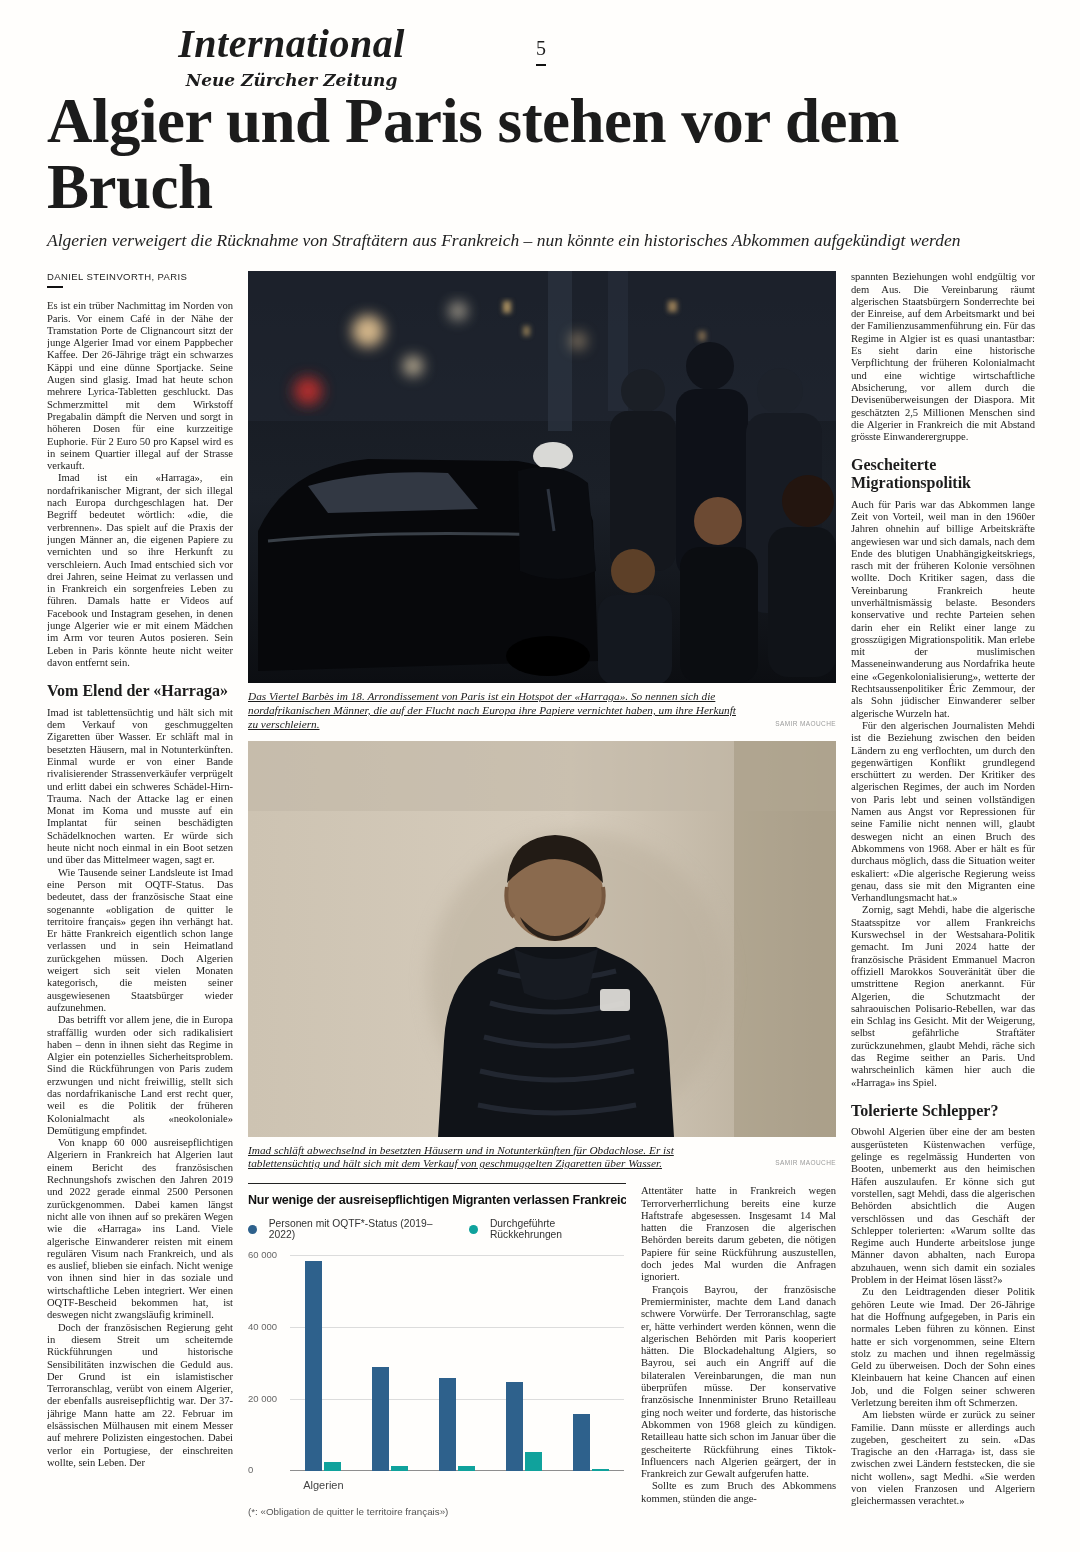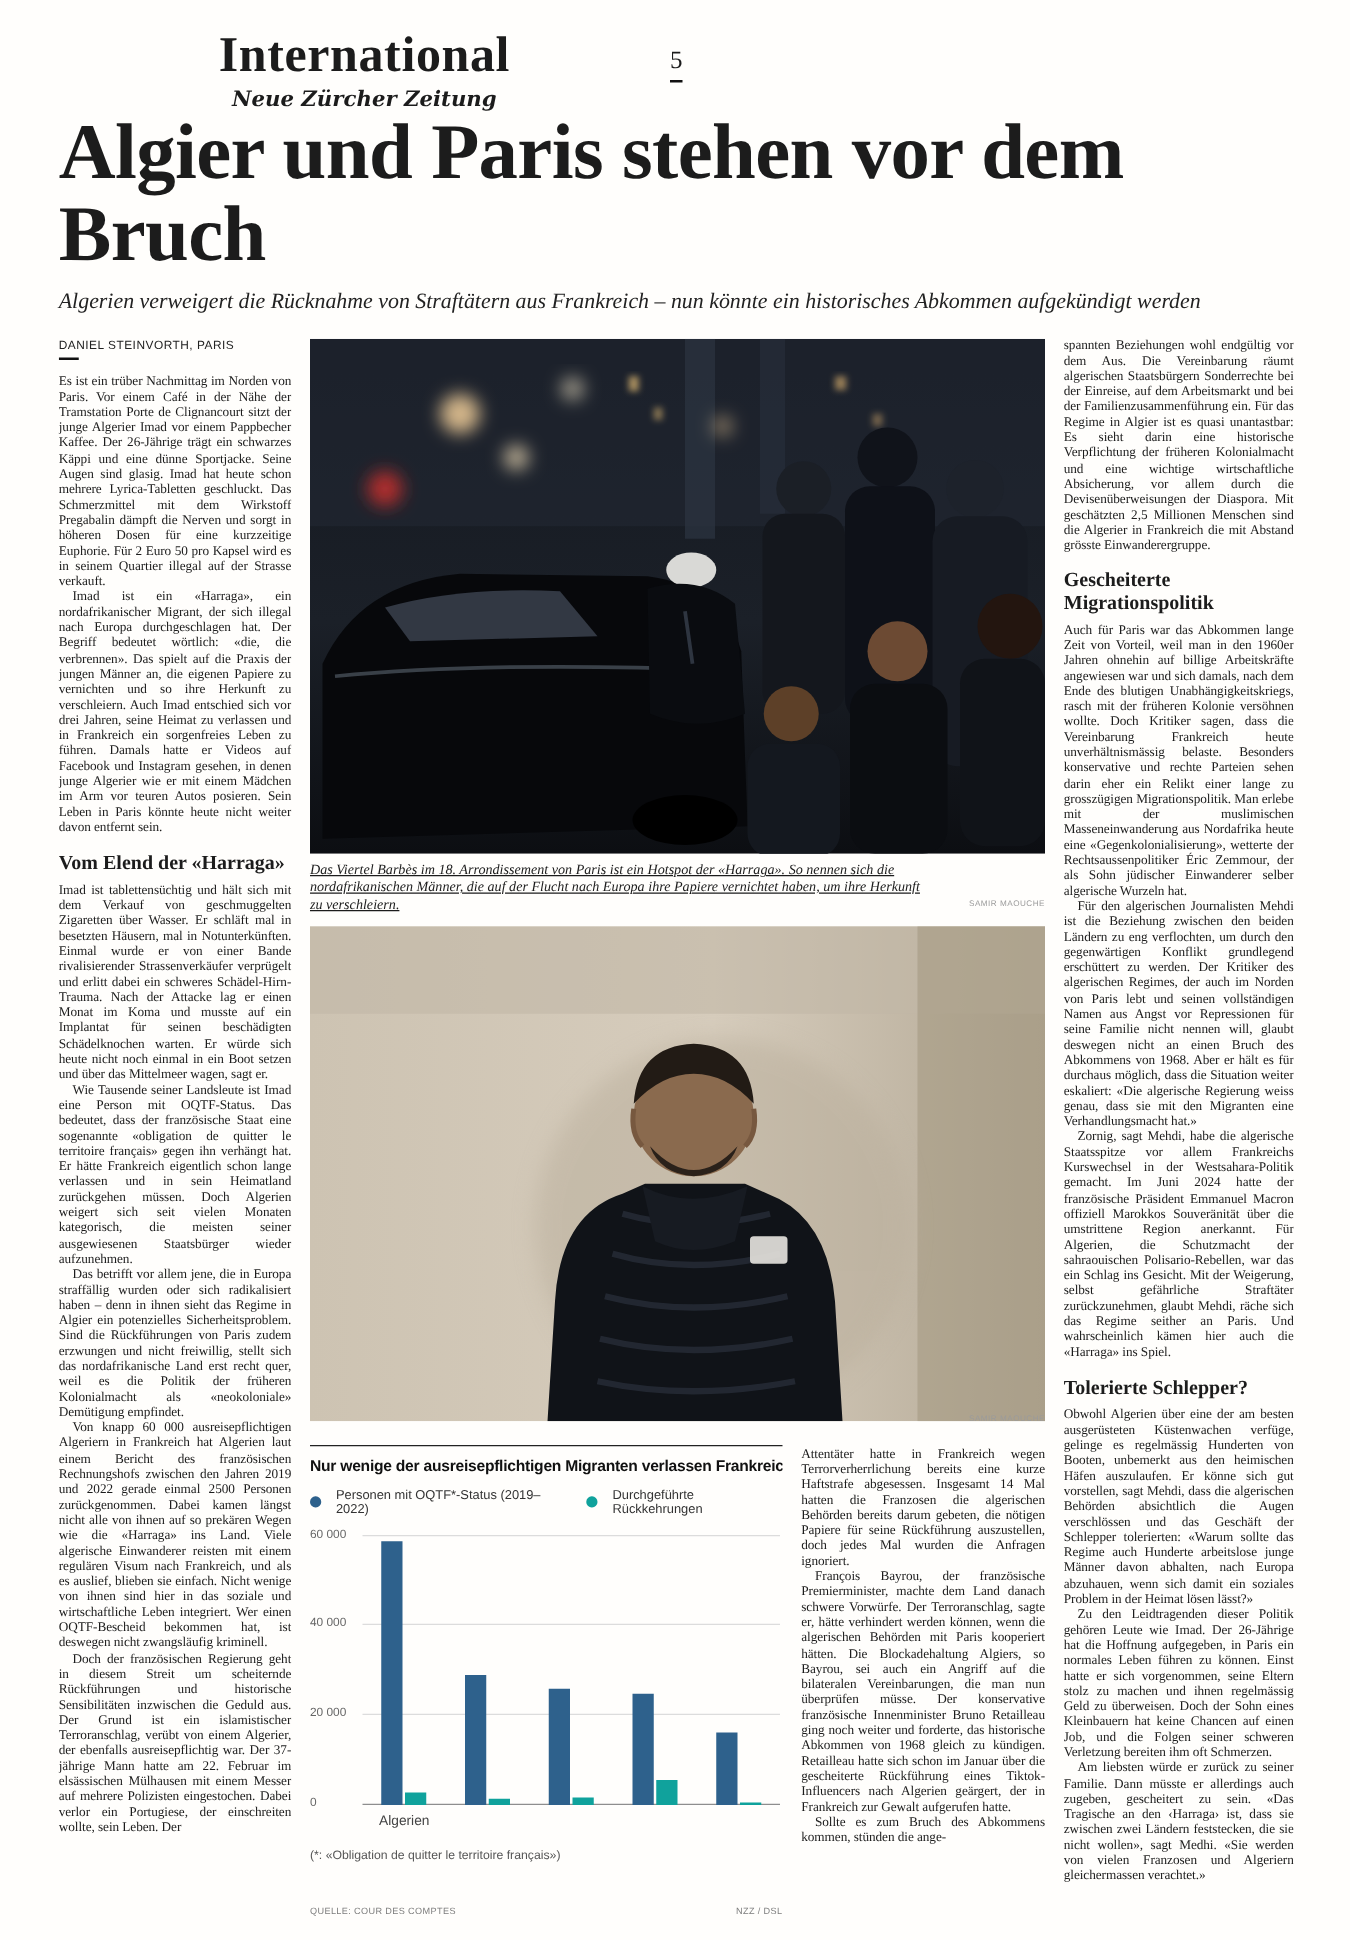--- a/index.html
+++ b/index.html
@@ -8,21 +8,21 @@
     width:1080px; height:1552px; margin:0 auto; background:#fffefc;
     position:relative; overflow:hidden; color:#1c1c1c;
     font-family:"Liberation Serif", serif;
     padding:24px 45px 0 47px;
   }
   
   .hdr-row{ display:grid; grid-template-columns:1fr auto 1fr; align-items:flex-end; }
   .hdr-date{ font-size:13px; padding-bottom:6px; border-bottom:2px solid #111; }
   .hdr-page{ font-size:20px; text-align:right; padding-bottom:4px; border-bottom:2px solid #111; }
   .hdr-center{ text-align:center; padding:0 18px; margin-bottom:-24px; }
-  .hdr-section{ font-size:40px; font-weight:bold; letter-spacing:.5px; line-height:1; }
+  .hdr-section{ font-size:40px; font-weight:bold; letter-spacing:.5px; line-height:1;font-style:italic; }
   .hdr-masthead{ font-size:17px; font-weight:bold; font-style:italic;
     font-family:"DejaVu Serif", serif; margin-top:6px; }
   
   .headline{ font-size:63px; font-weight:bold; letter-spacing:-.5px; line-height:1.05;
     margin-top:22px; }
   .subtitle{ font-style:italic; font-size:17.5px; margin-top:10px; color:#222; }
   
   .content{ display:flex; gap:15px; margin-top:20px; height:1330px; overflow:hidden; }
   .col{ overflow:hidden; }
   .col1{ width:186px; flex:0 0 186px; }
@@ -196,20 +196,21 @@
             <path d="M250 230 Q305 246 368 230 M242 262 Q305 280 376 262 M236 296 Q305 314 382 296 M232 330 Q305 348 386 330 M230 364 Q305 380 388 364" stroke="#262c36" stroke-width="5" fill="none" opacity=".85"></path>
             <path d="M266 208 Q305 228 350 208 L340 252 Q306 266 276 252 Z" fill="#171b22"></path>
             <rect x="352" y="248" width="30" height="22" rx="3" fill="#e8e6e0" opacity=".9"></rect>
             <circle cx="307" cy="152" r="48" fill="#8a6a4e"></circle>
             <path d="M259 142 Q262 96 307 94 Q352 96 355 142 Q333 118 307 118 Q281 118 259 142 Z" fill="#221b15"></path>
             <path d="M272 176 Q307 214 342 176 Q334 198 307 200 Q280 198 272 176 Z" fill="#2a211a"></path>
             <path d="M259 146 Q256 166 266 176 M355 146 Q358 166 348 176" stroke="#77583f" stroke-width="4" fill="none"></path>
           </g>
         </svg>
         <figcaption class="caption">
+          <span>Imad schläft abwechselnd in besetzten Häusern und in Notunterkünften für Obdachlose. Er ist tablettensüchtig und hält sich mit dem Verkauf von geschmuggelten Zigaretten über Wasser.</span>
           <span class="credit">SAMIR MAOUCHE</span>
         </figcaption>
       </figure>
 
       <div class="mid-bottom">
 
         <div class="chart">
           <div class="chart-title">Nur wenige der ausreisepflichtigen Migranten verlassen Frankreich</div>
           <div class="chart-legend">
               <span class="li">

